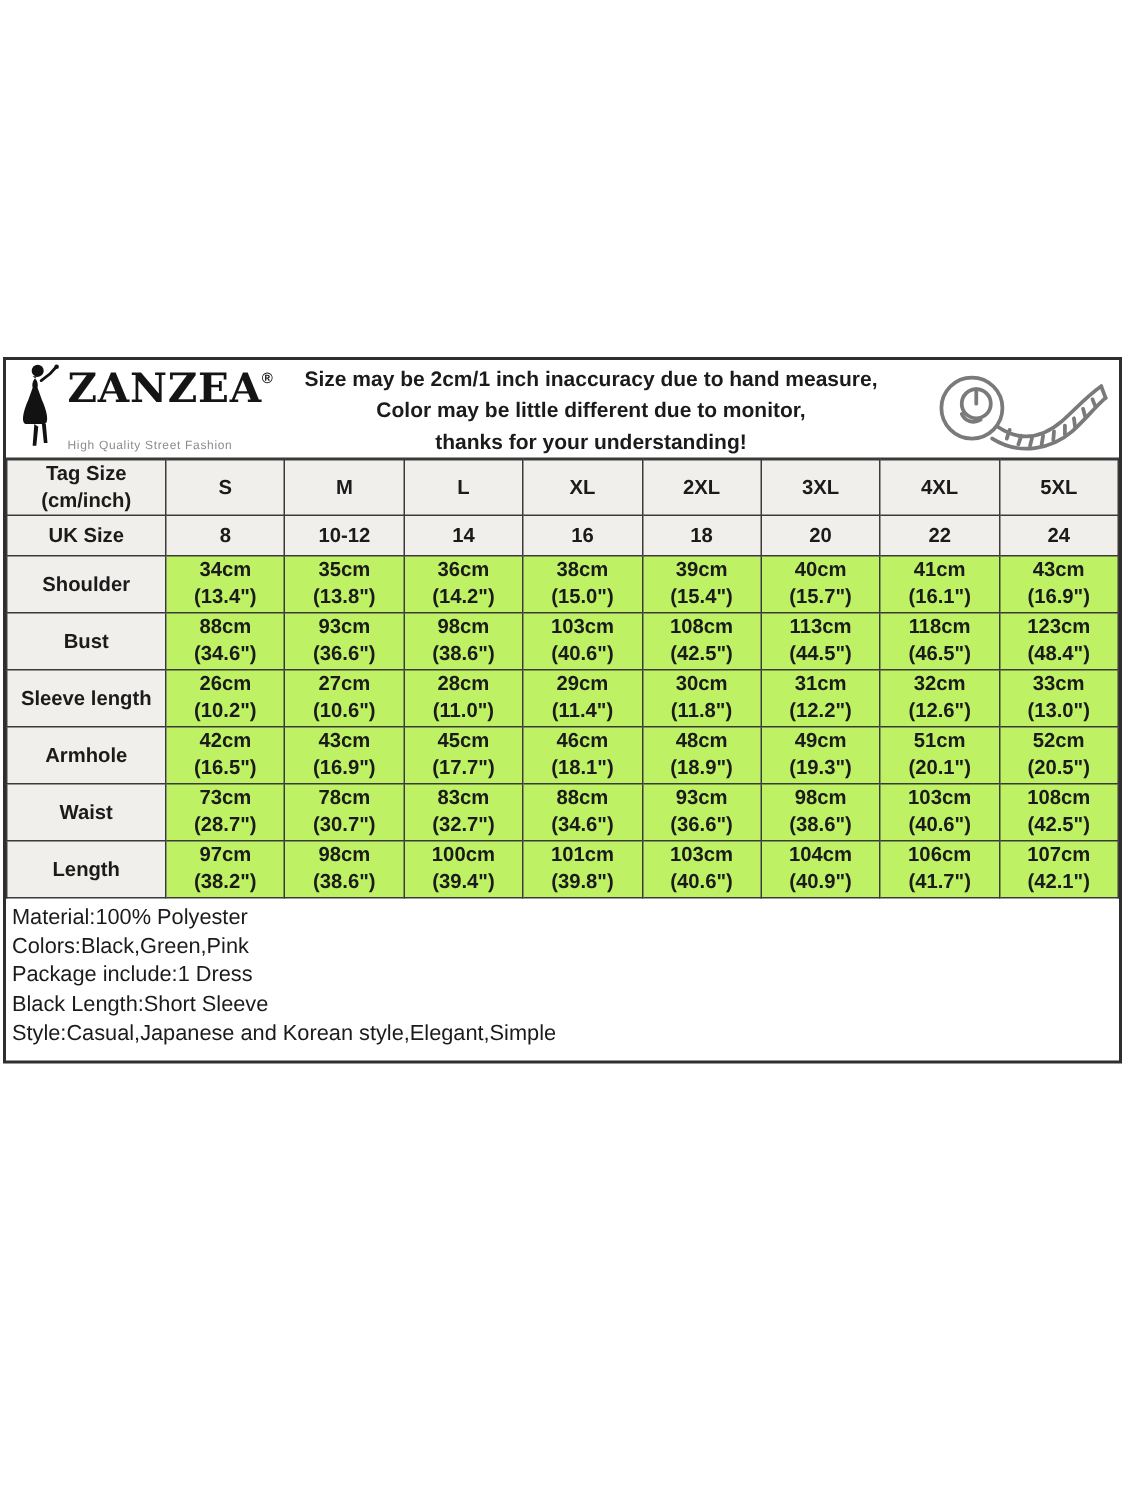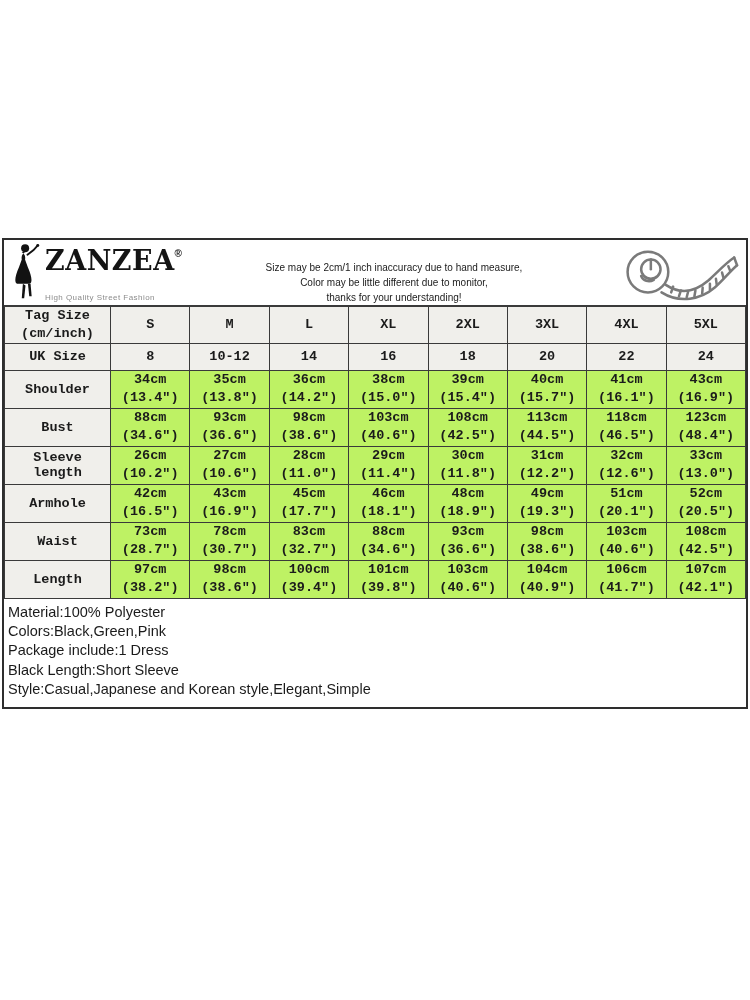--- a/index.html
+++ b/index.html
@@ -47,32 +47,31 @@
   .tagline {
     font-size: 8px;
     color: #8c8c8c;
     letter-spacing: 0.45px;
     margin-top: 19px;
     white-space: nowrap;
   }
   .notice {
     flex: 1;
     text-align: center;
-    font-weight: normal;
-    font-size: 10px;
+    font-weight: bold;
+    font-size: 14px;
     line-height: 1.5;
     padding-right: 6px;
   }
   .tape { width: 138px; flex-shrink: 0; display: flex; justify-content: center; align-items: center; }
   
   table.size-table {
     border-collapse: collapse;
     width: 100%;
     table-layout: fixed;
-    font-family: Liberation Mono, monospace;
   }
   .size-table td {
     border: 1px solid #3a3a3a;
     text-align: center;
     vertical-align: middle;
     font-weight: bold;
     font-size: 13.5px;
     padding: 0;
   }
   .size-table col.label-col { width: 106px; }

